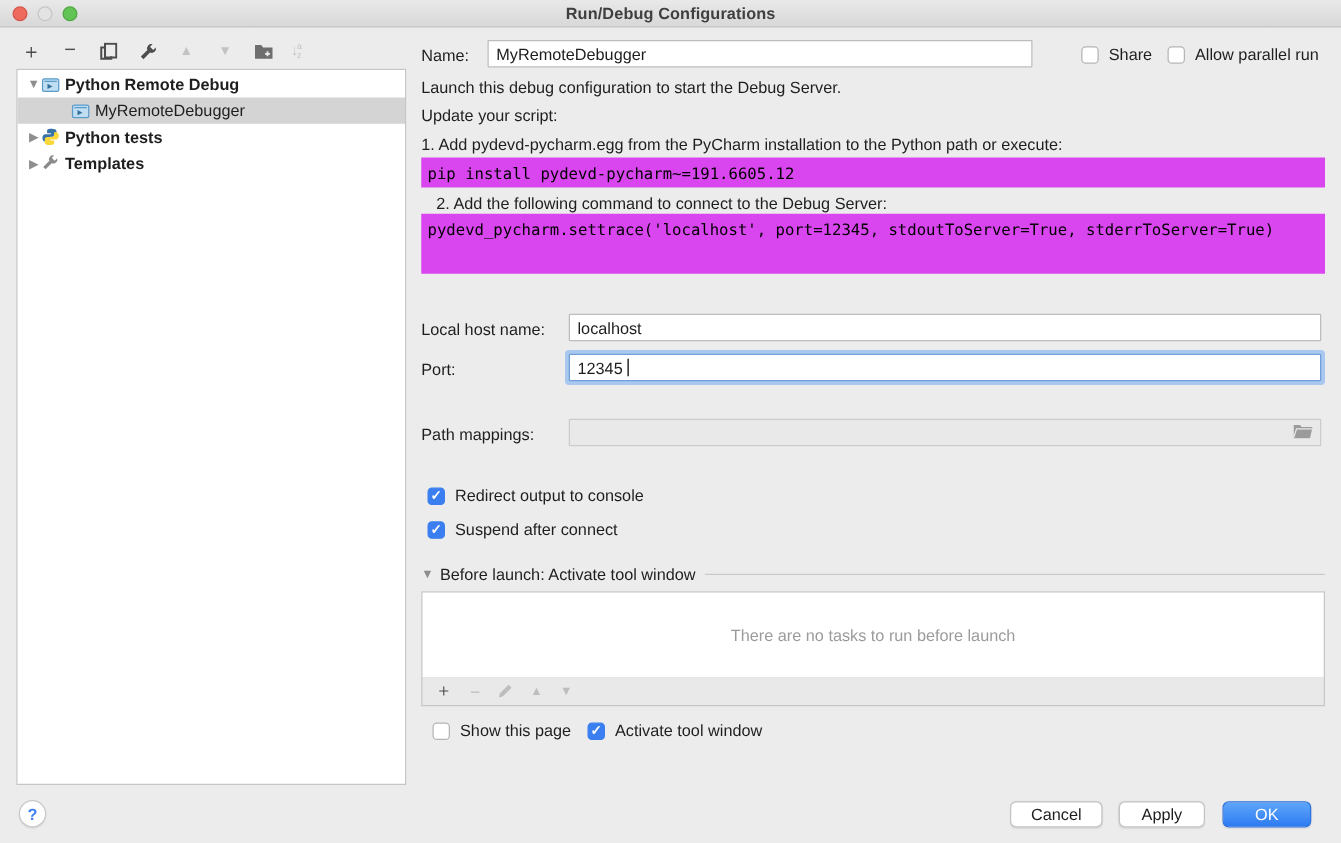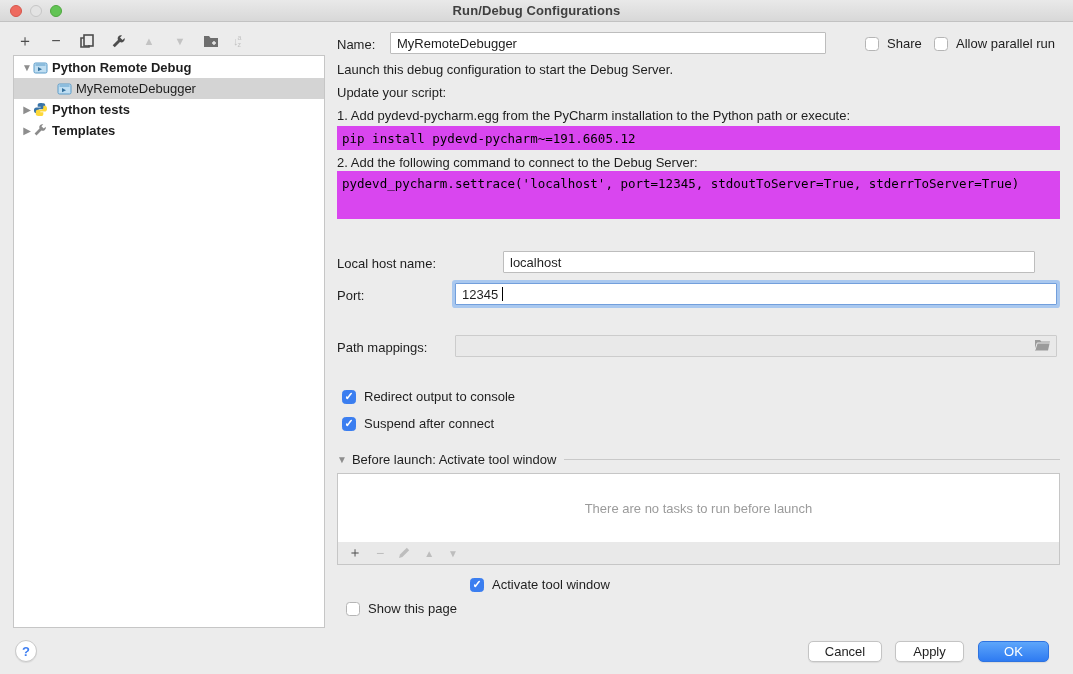--- a/index.html
+++ b/index.html
@@ -217,28 +217,28 @@
     </div>
 
     <div class="desc" style="left:0; top:62px;">Launch this debug configuration to start the Debug Server.</div>
     <div class="desc" style="left:0; top:85px;">Update your script:</div>
     <div class="desc" style="left:0; top:108px;">1. Add pydevd-pycharm.egg from the PyCharm installation to the Python path or execute:</div>
 
     <div class="codeblock" style="top:126px; height:24px;">
       <div>pip install pydevd-pycharm~=191.6605.12</div>
     </div>
 
-    <div class="desc" style="left:0; top:155px;">2. Add the following command to connect to the Debug Server:</div>
+    <div class="desc" style="left:12px; top:155px;">2. Add the following command to connect to the Debug Server:</div>
 
     <div class="codeblock" style="top:171px; height:48px;">
       <div>pydevd_pycharm.settrace('localhost', port=12345, stdoutToServer=True, stderrToServer=True)</div>
     </div>
 
     <div class="lbl abs" style="left:0; top:256px;">Local host name:</div>
-    <div class="fld-wrap" style="left:118px; top:251px; width:532px;margin-left:48px;">
+    <div class="fld-wrap" style="left:118px; top:251px; width:602px;">
       <input class="fld" type="text" value="localhost" style="">
     </div>
 
     <div class="lbl abs" style="left:0; top:288px;">Port:</div>
     <div class="fld-wrap focused" style="left:118px; top:283px; width:602px;">
       <input class="fld" type="text" value="12345" style="">
       <div class="caret"></div>
     </div>
 
     <div class="lbl abs" style="left:0; top:340px;">Path mappings:</div>
@@ -274,21 +274,21 @@
       <span class="tt-ico dis">−</span>
       <span class="tt-ico dis">
         <svg width="12" height="12" viewBox="0 0 12 12">
             <path d="M1 11l1-3.4L8.8 0.8l2.4 2.4L4.4 10z" fill="#bdbdbd"></path>
           </svg>
       </span>
       <span class="tt-ico dis" style="font-size:10px;">▲</span>
       <span class="tt-ico dis" style="font-size:10px;">▼</span>
     </div>
 
-    <div class="cbrow" style="left:9px; top:601px;">
+    <div class="cbrow" style="left:9px; top:577px;">
       <span class="cb"></span>
       <span class="cb-label">Show this page</span>
     </div>
     <div class="cbrow" style="left:133px; top:577px;">
       <span class="cb checked">✓</span>
       <span class="cb-label">Activate tool window</span>
     </div>
   </div>
 
   <div class="help-btn">?</div>

